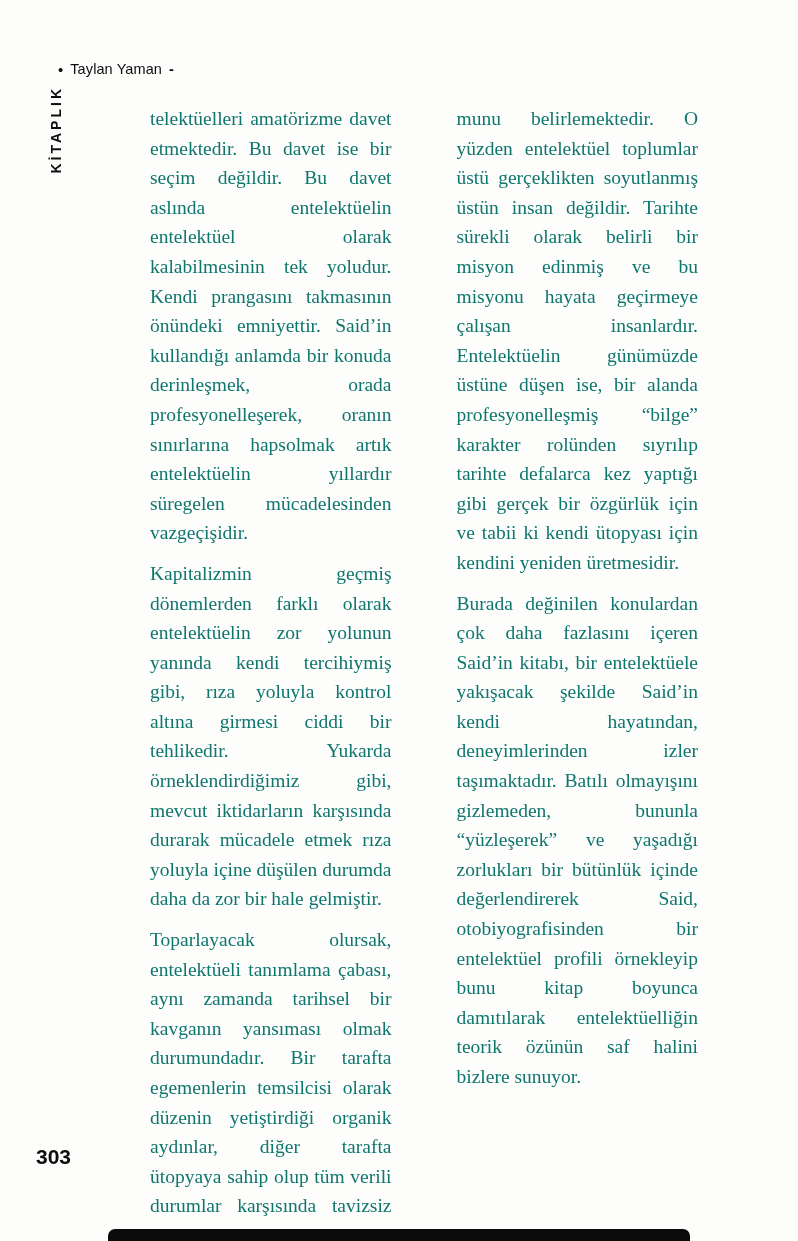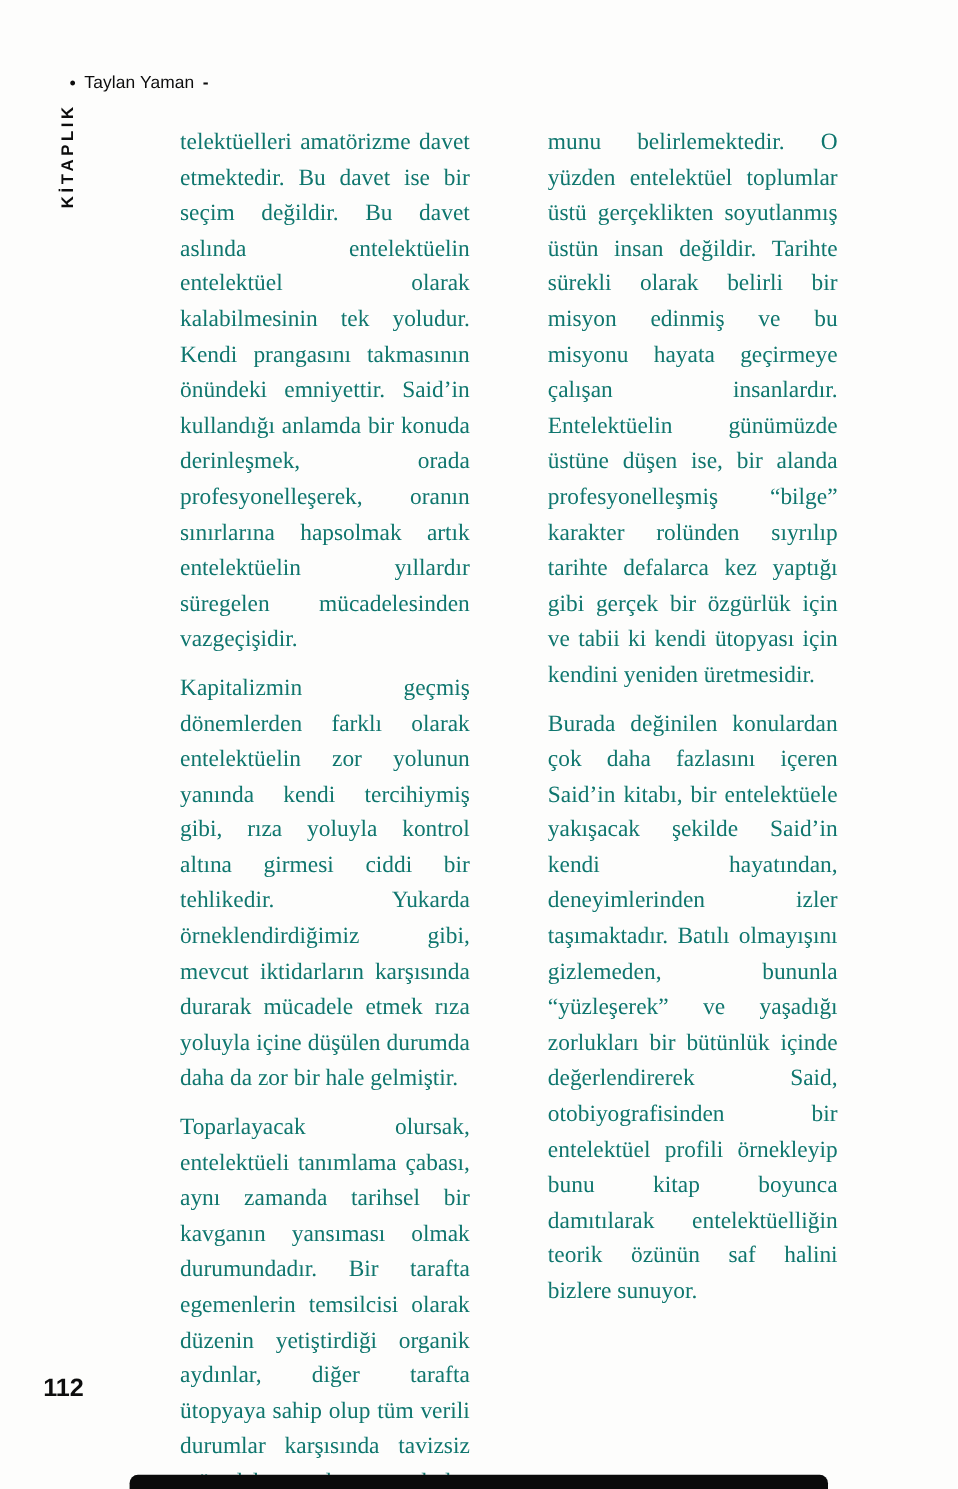--- a/index.html
+++ b/index.html
@@ -124,17 +124,17 @@
       <p>telektüelleri amatörizme davet etmektedir. Bu davet ise bir seçim değildir. Bu davet aslında entelektüelin entelektüel olarak kalabilmesinin tek yoludur. Kendi prangasını takmasının önündeki emniyettir. Said’in kullandığı anlamda bir konuda derinleşmek, orada profesyonelleşerek, oranın sınırlarına hapsolmak artık entelektüelin yıllardır süregelen mücadelesinden vazgeçişidir.</p>
       <p>Kapitalizmin geçmiş dönemlerden farklı olarak entelektüelin zor yolunun yanında kendi tercihiymiş gibi, rıza yoluyla kontrol altına girmesi ciddi bir tehlikedir. Yukarda örneklendirdiğimiz gibi, mevcut iktidarların karşısında durarak mücadele etmek rıza yoluyla içine düşülen durumda daha da zor bir hale gelmiştir.</p>
       <p>Toparlayacak olursak, entelektüeli tanımlama çabası, aynı zamanda tarihsel bir kavganın yansıması olmak durumundadır. Bir tarafta egemenlerin temsilcisi olarak düzenin yetiştirdiği organik aydınlar, diğer tarafta ütopyaya sahip olup tüm verili durumlar karşısında tavizsiz mücadele eden aydınlar olacaktır. Tarihte insanın ilerleyişinin her adımında oluşan karşıtlık da aynı şekilde entelektüelin konu-</p>
     </div>
     <div class="col">
       <p>munu belirlemektedir. O yüzden entelektüel toplumlar üstü gerçeklikten soyutlanmış üstün insan değildir. Tarihte sürekli olarak belirli bir misyon edinmiş ve bu misyonu hayata geçirmeye çalışan insanlardır. Entelektüelin günümüzde üstüne düşen ise, bir alanda profesyonelleşmiş “bilge” karakter rolünden sıyrılıp tarihte defalarca kez yaptığı gibi gerçek bir özgürlük için ve tabii ki kendi ütopyası için kendini yeniden üretmesidir.</p>
       <p>Burada değinilen konulardan çok daha fazlasını içeren Said’in kitabı, bir entelektüele yakışacak şekilde Said’in kendi hayatından, deneyimlerinden izler taşımaktadır. Batılı olmayışını gizlemeden, bununla “yüzleşerek” ve yaşadığı zorlukları bir bütünlük içinde değerlendirerek Said, otobiyografisinden bir entelektüel profili örnekleyip bunu kitap boyunca damıtılarak entelektüelliğin teorik özünün saf halini bizlere sunuyor.</p>
     </div>
   </div>
 
-  <div class="page-number">112</div>
+  <div class="page-number">303</div>
 
   <div class="bottom-edge"></div>
 
 </div>
 
 </body></html>

